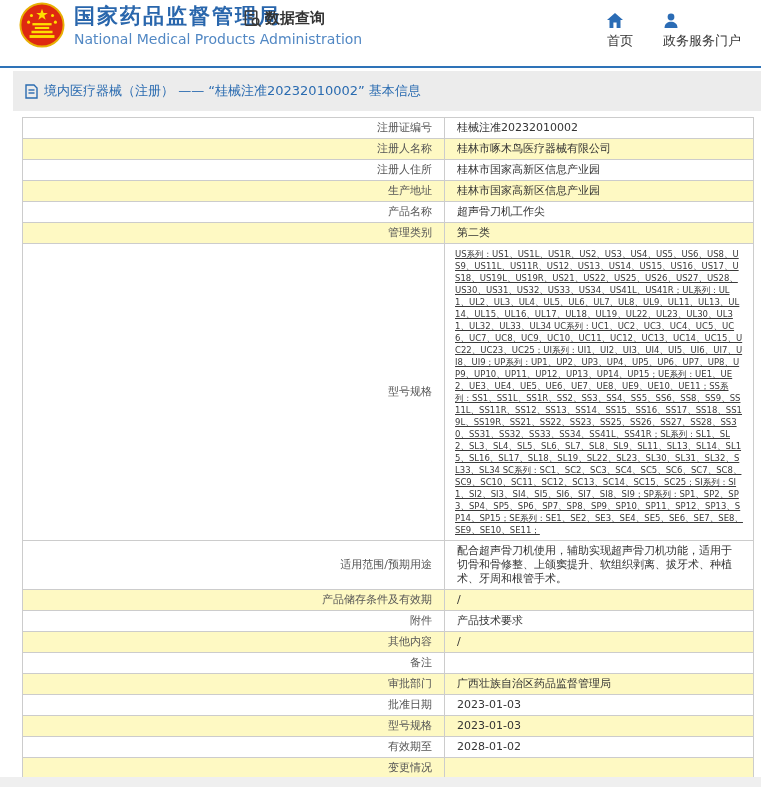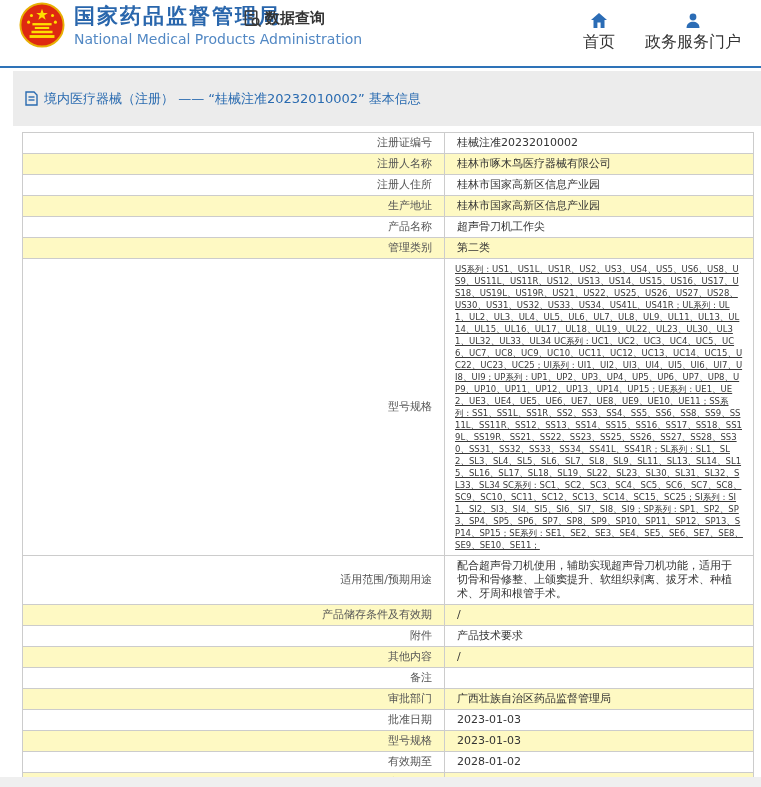--- a/index.html
+++ b/index.html
@@ -13,26 +13,26 @@
 
   
   .header { position: relative; height: 68px; background: #fff; border-bottom: 2px solid #2e73b8; }
   .brand { position: absolute; left: 19px; top: 1px; display: flex; align-items: center; }
   .emblem { width: 46px; height: 48px; display: block; }
   .brand-text { margin-left: 9px; }
   .brand-zh { font-size: 21px; font-weight: bold; color: #2966ac; letter-spacing: 2px; line-height: 26px; white-space: nowrap; }
   .brand-en { font-size: 14px; color: #5288c4; margin-top: 2px; white-space: nowrap; }
   .data-query { position: absolute; left: 243px; top: 9px; display: flex; align-items: center; gap: 3px; font-size: 15px; font-weight: bold; color: #333; cursor: pointer; white-space: nowrap; }
   .nav { position: absolute; top: 13px; right: 20px; display: flex; gap: 30px; }
-  .nav-item { display: flex; flex-direction: column; align-items: center; font-size: 16px; color: #333; cursor: pointer; white-space: nowrap; }
+  .nav-item { display: flex; flex-direction: column; align-items: flex-start; font-size: 13px; color: #333; cursor: pointer; white-space: nowrap; }
   .nav-item svg { margin-bottom: 4px; }
 
   
   .breadcrumb {
-    margin: 3px 0 0 13px; height: 55px; background: #ececec;
+    margin: 3px 0 0 13px; height: 40px; background: #ececec;
     display: flex; align-items: center; padding-left: 12px;
     font-size: 13px; color: #2a6bb0; white-space: nowrap;
   }
   .breadcrumb svg { margin-right: 6px; flex: 0 0 auto; }
 
   
   .info-table {
     margin: 6px 0 0 22px; width: 731px;
     border-collapse: collapse; table-layout: fixed;
     background: #fff;

